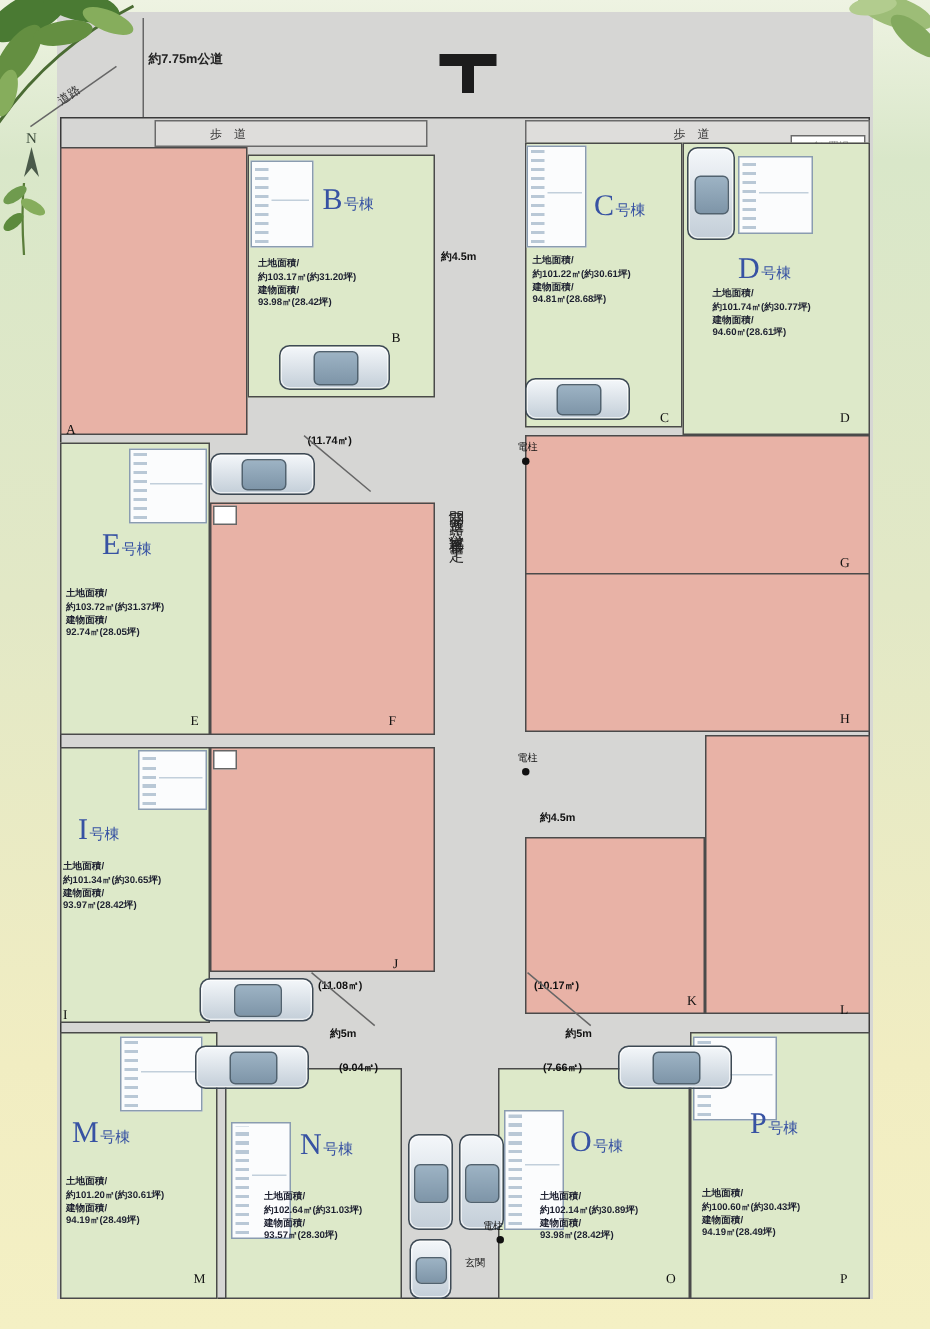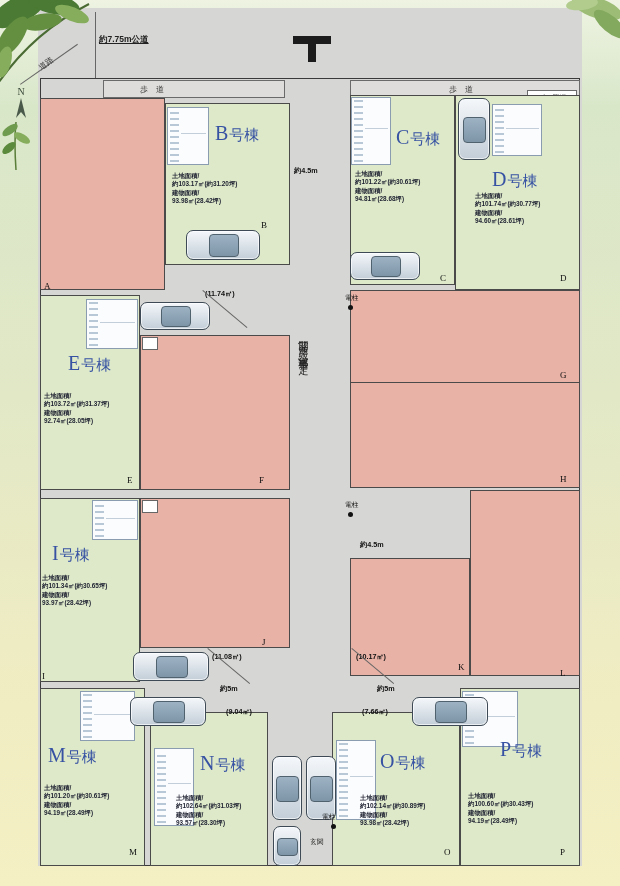--- a/index.html
+++ b/index.html
@@ -17,39 +17,39 @@
     background:repeating-linear-gradient(0deg,#b9c8d6 0 2px,transparent 2px 6px);}
   .fp::after{content:"";position:absolute;left:13px;right:2px;top:45%;border-top:1px solid #c2cfdb;}
   .car{position:absolute;background:linear-gradient(180deg,#f4f7fa,#c3ced8);
     border:1px solid #3e4a55;border-radius:7px;box-shadow:inset 0 0 0 1px #ffffffaa;}
   .car::before{content:"";position:absolute;background:linear-gradient(180deg,#9db3c4,#7e95a8);
     border:1px solid #51626f;border-radius:4px;}
   .car.h::before{left:30%;top:12%;width:40%;height:72%;}
   .car.v::before{top:30%;left:12%;height:40%;width:72%;}
   .lotname{position:absolute;white-space:nowrap;color:#3752a3;font-family:"Liberation Serif",serif;}
   .lotname .big{font-size:20px;}
-  .lotname .suf{font-size:15px;margin-left:1px;}
+  .lotname .suf{font-size:10px;margin-left:1px;}
   .details{position:absolute;font-size:8px;line-height:1.35;color:#1d2030;white-space:nowrap;
     transform:scale(0.8);transform-origin:0 0;font-weight:bold;}
   .corner{position:absolute;font-size:9px;font-family:"Liberation Serif",serif;color:#111;}
   .dim{position:absolute;font-size:8px;font-weight:bold;white-space:nowrap;
     transform:scale(0.9);transform-origin:0 0;color:#111;}
   .sidewalk{position:absolute;height:18px;box-sizing:border-box;border:1px solid #6a6a6a;
     background:#dedddb;display:flex;align-items:center;font-size:8px;color:#333;}
   .sidewalk span{letter-spacing:8px;white-space:nowrap;}
   .garbage{position:absolute;background:#ffffff;border:1px solid #6a6a6a;box-sizing:border-box;
     font-size:7px;display:flex;align-items:center;justify-content:center;color:#333;white-space:nowrap;}
   .vroad{position:absolute;writing-mode:vertical-rl;font-size:10px;letter-spacing:2px;color:#222;white-space:nowrap;}
   .tbar{position:absolute;background:#1c1c1c;}
   .pole-dot{position:absolute;width:5px;height:5px;border-radius:50%;background:#111;}
   .pole-label{position:absolute;font-size:7.5px;color:#111;white-space:nowrap;transform:scale(.9);transform-origin:0 0;}
   .line-v{position:absolute;border-left:1px solid #666;}
   .diag{position:absolute;height:0;border-top:1px solid #666;transform-origin:0 0;}
   .ubox{position:absolute;background:#fff;border:1px solid #666;box-sizing:border-box;}
-  .toplabel{position:absolute;font-size:8.5px;color:#222;white-space:nowrap;font-weight:bold;text-decoration:underline;}
+  .toplabel{position:absolute;font-size:8.5px;color:#222;white-space:nowrap;font-weight:bold;}
   .diaglabel{position:absolute;font-size:8px;color:#333;white-space:nowrap;transform:rotate(-35deg);}
   .entrance{position:absolute;font-size:7.5px;color:#111;white-space:nowrap;transform:scale(.9);transform-origin:0 0;}
 </style>
 </head>
 <body>
 
 <div class="stage">
 
   <div class="abs plan-bg" style="left:38px;top:8px;width:544px;height:858px;"></div>
 

